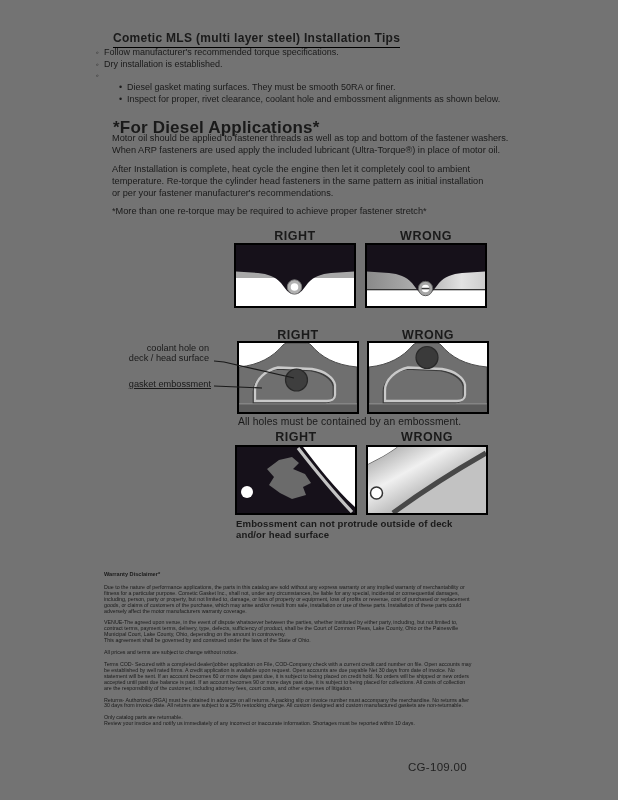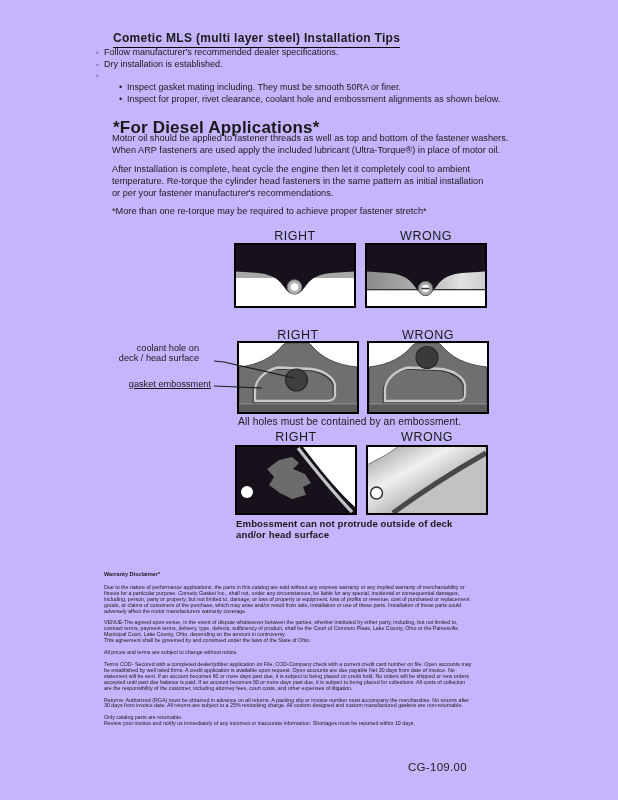--- a/index.html
+++ b/index.html
@@ -1,33 +1,33 @@
 <!DOCTYPE html>
 <html><head>
 <meta charset="utf-8">
 <style>
   html,body{margin:0;padding:0;background:#e8e8e8;}
   .page{
-    position:relative;width:618px;height:800px;margin:0 auto;background:#c4b5fd;
+    position:relative;width:618px;height:800px;margin:0 auto;background:#737373;
     font-family:"Liberation Sans",sans-serif;color:#1a1a1a;overflow:hidden;
   }
   .abs{position:absolute;}
   .pre{white-space:pre-line;}
   .doc-title{
     left:113px;top:31px;font-size:12px;font-weight:bold;letter-spacing:.3px;
     border-bottom:1.6px solid #000;padding-bottom:2px;display:inline-block;
   }
   .bullets{left:96px;top:47px;width:430px;font-size:9px;line-height:11.7px;}
   .brow{display:flex;}
   .brow .mk{width:8px;flex:0 0 8px;font-size:7.5px;line-height:11.7px;}
   .brow.sub{margin-left:23px;}
   .brow.sub .mk{font-size:9px;}
   .diesel-h{left:113px;top:118px;font-size:17px;font-weight:bold;letter-spacing:.2px;}
   .bodytxt{left:112px;width:430px;font-size:9.2px;line-height:11.9px;}
-  .dlabel{width:122px;text-align:center;font-weight:normal;font-size:12.5px;letter-spacing:.5px;}
+  .dlabel{width:122px;text-align:center;font-weight:bold;font-size:12.5px;letter-spacing:.5px;}
   .dbox{width:122px;border:2px solid #000;background:#fff;box-sizing:border-box;}
   .dbox svg{display:block;width:100%;height:100%;}
   .dcap{font-weight:bold;font-size:9.6px;letter-spacing:.1px;line-height:11.3px;}
   .dcap2{font-weight:normal;font-size:10.3px;letter-spacing:.1px;}
   .callout{width:106px;text-align:right;font-size:9.2px;line-height:9.8px;}
   .disclaimer{left:104px;top:572px;width:432px;font-size:5.3px;line-height:5.9px;}
   .disclaimer .dh{font-size:5.6px;font-weight:bold;margin-bottom:7px;}
   .disclaimer p{margin:0 0 6px 0;}
   .pagecode{left:388px;top:761px;font-size:11.5px;letter-spacing:.3px;color:#222;margin-left:20px;}
   .overlay{left:0;top:0;pointer-events:none;}
@@ -35,32 +35,32 @@
 </head>
 <body>
 
 <div class="page">
 
   <div class="abs doc-title">Cometic MLS (multi layer steel) Installation Tips</div>
 
   <div class="abs bullets">
     <div class="brow">
       <span class="mk">◦</span>
-      <span>Follow manufacturer's recommended dealer specifications.</span>
+      <span>Follow manufacturer's recommended torque specifications.</span>
     </div>
     <div class="brow">
       <span class="mk">◦</span>
       <span>Dry installation is established.</span>
     </div>
     <div class="brow">
       <span class="mk">◦</span>
     </div>
     <div class="brow sub">
       <span class="mk">•</span>
-      <span>Inspect gasket mating including.  They must be smooth 50RA or finer.</span>
+      <span>Diesel gasket mating surfaces.  They must be smooth 50RA or finer.</span>
     </div>
     <div class="brow sub">
       <span class="mk">•</span>
       <span>Inspect for proper, rivet clearance, coolant hole and embossment alignments as shown below.</span>
     </div>
   </div>
 
   <div class="abs diesel-h">*For Diesel Applications*</div>
   <div class="abs bodytxt pre" style="top:133px;">Motor oil should be applied to fastener threads as well as top and bottom of the fastener washers.
 When ARP fasteners are used apply the included lubricant (Ultra-Torque®) in place of motor oil.</div>
@@ -97,21 +97,21 @@
       <circle cx="58.5" cy="43.5" r="7.2" fill="#a6a6a6" stroke="#5a5a5a" stroke-width="1"></circle>
       <circle cx="58.5" cy="43.5" r="3.8" fill="#ffffff"></circle>
       <rect x="54.5" y="42.8" width="8" height="1.5" fill="#3a3a3a"></rect>
     </svg>
   </div>
 
 
   <div class="abs dlabel" style="left:237px;top:328px;">RIGHT</div>
   <div class="abs dlabel" style="left:367px;top:328px;">WRONG</div>
 
-  <div class="abs callout pre" style="left:93px;top:344px;">coolant hole on
+  <div class="abs callout pre" style="left:103px;top:344px;">coolant hole on
 deck / head surface</div>
   <div class="abs callout" style="left:105px;top:380px;text-decoration:underline;">gasket embossment</div>
 
   <div class="abs dbox" style="left:237px;top:341px;height:73px;">
     <svg viewBox="0 0 118 69">
       <path d="M0,69 V24 C20,22 34,14 44,2 C46,0 48,0 50,0 H66 C68,0 70,0 72,2 C82,14 96,22 118,24 V69 Z" fill="#6f6f6f" stroke="#4c4c4c" stroke-width="1"></path>
       <rect x="0" y="60.5" width="118" height="1" fill="#9a9a9a"></rect>
       <rect x="0" y="61.5" width="118" height="7.5" fill="#5b5b5b"></rect>
       <path d="M16,58 V47 C16,37 27,27 39,24.5 L73,26 C86,28 95,35 96,42 V52 C96,56 92,58 88,58 Z" transform="translate(-1.6,1.4)" fill="none" stroke="#3c3c3c" stroke-width="1.5"></path>
       <path d="M16,58 V47 C16,37 27,27 39,24.5 L73,26 C86,28 95,35 96,42 V52 C96,56 92,58 88,58 Z" fill="none" stroke="#c9c9c9" stroke-width="2.3"></path>

